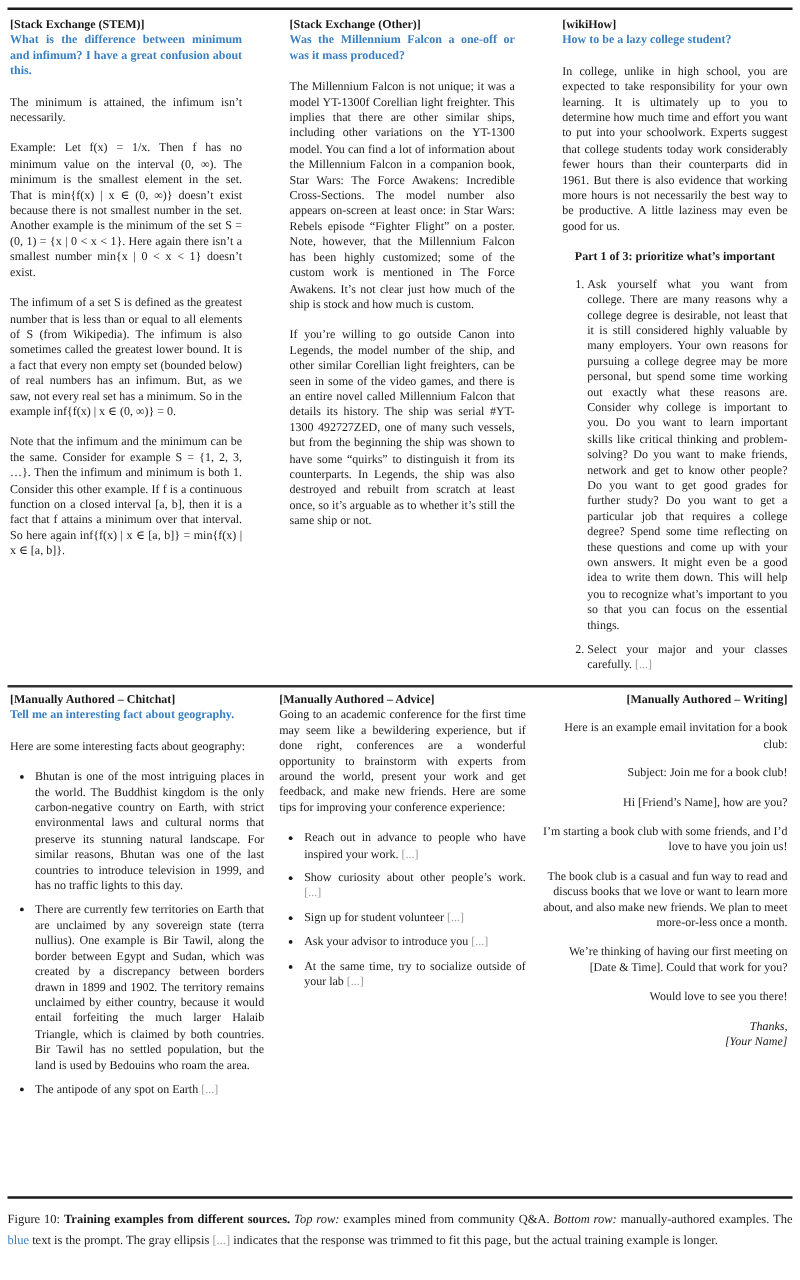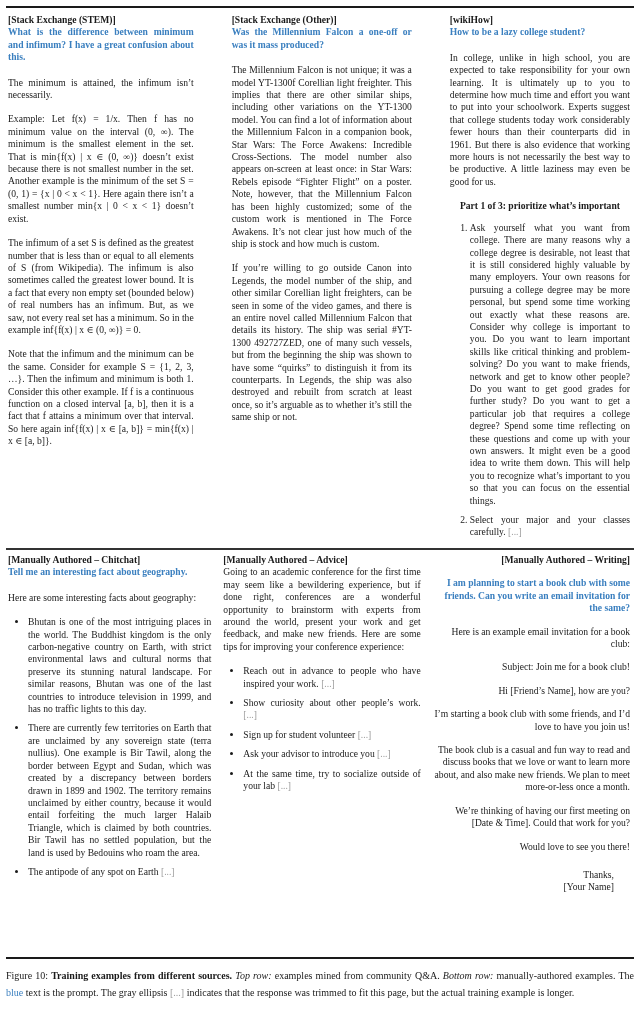--- a/index.html
+++ b/index.html
@@ -76,29 +76,28 @@
     <ul>
       <li><span>Reach out in advance to people who have inspired your work. </span><span class="ell">[...]</span></li>
       <li><span>Show curiosity about other people’s work. </span><span class="ell">[...]</span></li>
       <li><span>Sign up for student volunteer </span><span class="ell">[...]</span></li>
       <li><span>Ask your advisor to introduce you </span><span class="ell">[...]</span></li>
       <li><span>At the same time, try to socialize outside of your lab </span><span class="ell">[...]</span></li>
     </ul>
   </div>
   <div class="col letter">
     <p class="src">[Manually Authored – Writing]</p>
-    <p class="prompt">I am planning to start a book club with some friends. Can you write an email invitation for the same?</p>
     <p>Here is an example email invitation for a book club:</p>
     <p>Subject: Join me for a book club!</p>
     <p>Hi [Friend’s Name], how are you?</p>
     <p>I’m starting a book club with some friends, and I’d love to have you join us!</p>
     <p>The book club is a casual and fun way to read and discuss books that we love or want to learn more about, and also make new friends. We plan to meet more-or-less once a month.</p>
     <p>We’re thinking of having our first meeting on [Date &amp; Time]. Could that work for you?</p>
     <p>Would love to see you there!</p>
-    <p style="margin:16px;"><span>Thanks,</span><br><span>[Your Name]</span></p>
+    <p style="margin:0;font-style:italic;"><span>Thanks,</span><br><span>[Your Name]</span></p>
   </div>
 </div>
 
 <div class="rule" style="top:957px;"></div>
 
 <div class="caption">
   <span>Figure 10: </span><b>Training examples from different sources.</b><i> Top row:</i><span> examples mined from community Q&amp;A.</span><i> Bottom row:</i><span> manually-authored examples. The </span><span class="blue">blue</span><span> text is the prompt. The gray ellipsis </span><span class="ell">[...]</span><span> indicates that the response was trimmed to fit this page, but the actual training example is longer.</span>
 </div>
 
 </body></html>

